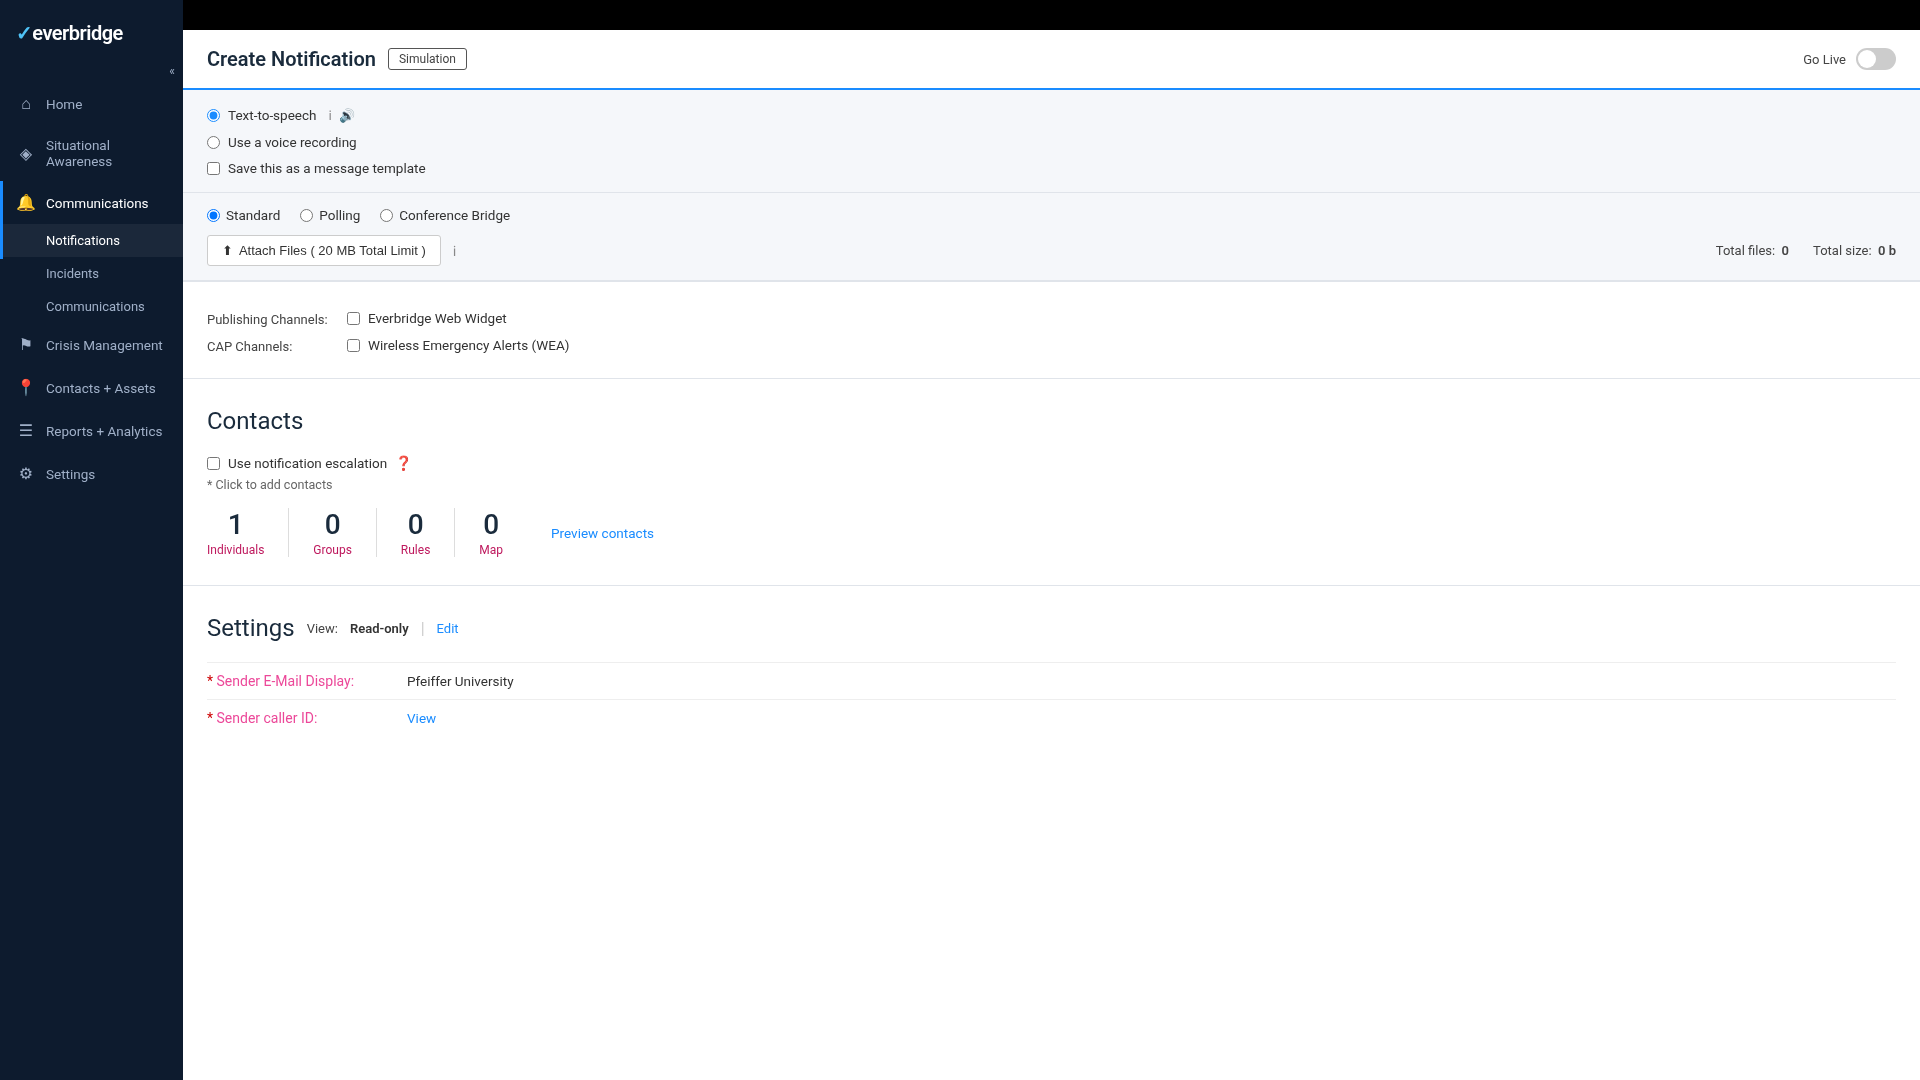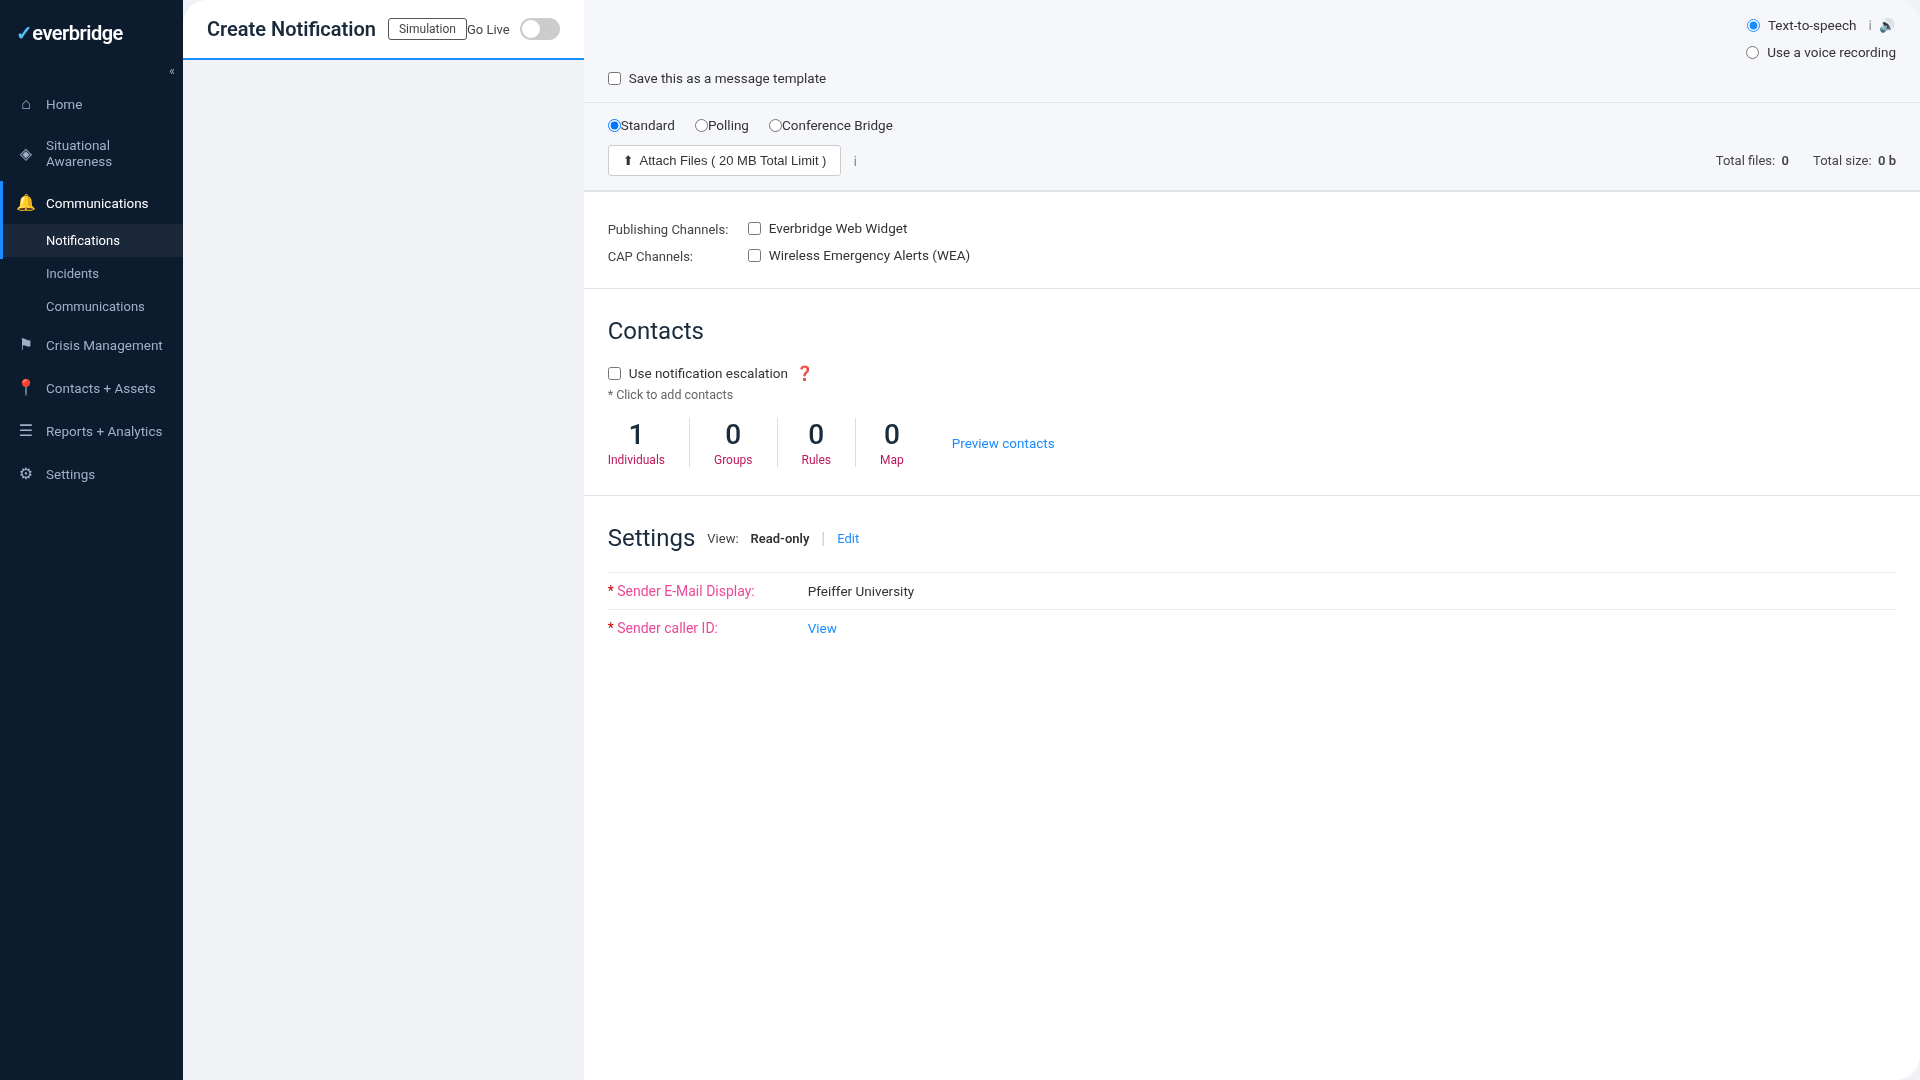--- a/index.html
+++ b/index.html
@@ -76,24 +76,23 @@
       top: 0;
       bottom: 0;
       width: 3px;
       background: #1a8cff;
     }
 
     
     .main-wrapper {
       flex: 1;
       display: flex;
-      flex-direction: row;
+      flex-direction: column;
       height: 100%;
       overflow: hidden;
-      border-radius: 24px;
     }
 
     
     .topbar {
       background: #ffffff;
       border-bottom: 2px solid #1a8cff;
       padding: 0 24px;
       height: 60px;
       display: flex;
       align-items: center;
@@ -162,21 +161,20 @@
     .voice-section {
       background: #f5f7fa;
       padding: 16px 24px;
       border-bottom: 1px solid #e0e4ea;
     }
     .radio-row {
       display: flex;
       align-items: center;
       gap: 8px;
       margin-bottom: 10px;
-      justify-content: flex-end;
     }
     .radio-row input[type="radio"] { accent-color: #1a8cff; }
     .radio-label { font-size: 13.5px; color: #333; }
     .icon-info { color: #888; font-size: 13px; margin-left: 4px; }
     .icon-sound { color: #888; font-size: 13px; }
     .checkbox-row {
       display: flex;
       align-items: center;
       gap: 8px;
       margin-top: 4px;
@@ -189,21 +187,21 @@
       background: #f5f7fa;
       padding: 14px 24px;
       border-bottom: 1px solid #e0e4ea;
     }
     .radio-type-row {
       display: flex;
       align-items: center;
       gap: 20px;
       margin-bottom: 12px;
     }
-    .radio-type-row label { font-size: 13.5px; color: #333; display: flex; align-items: center; gap: 0; }
+    .radio-type-row label { font-size: 13.5px; color: #333; display: flex; align-items: center; gap: 6px; }
     .attach-row {
       display: flex;
       align-items: center;
       gap: 12px;
     }
     .attach-btn {
       display: flex;
       align-items: center;
       gap: 6px;
       border: 1px solid #ccc;

